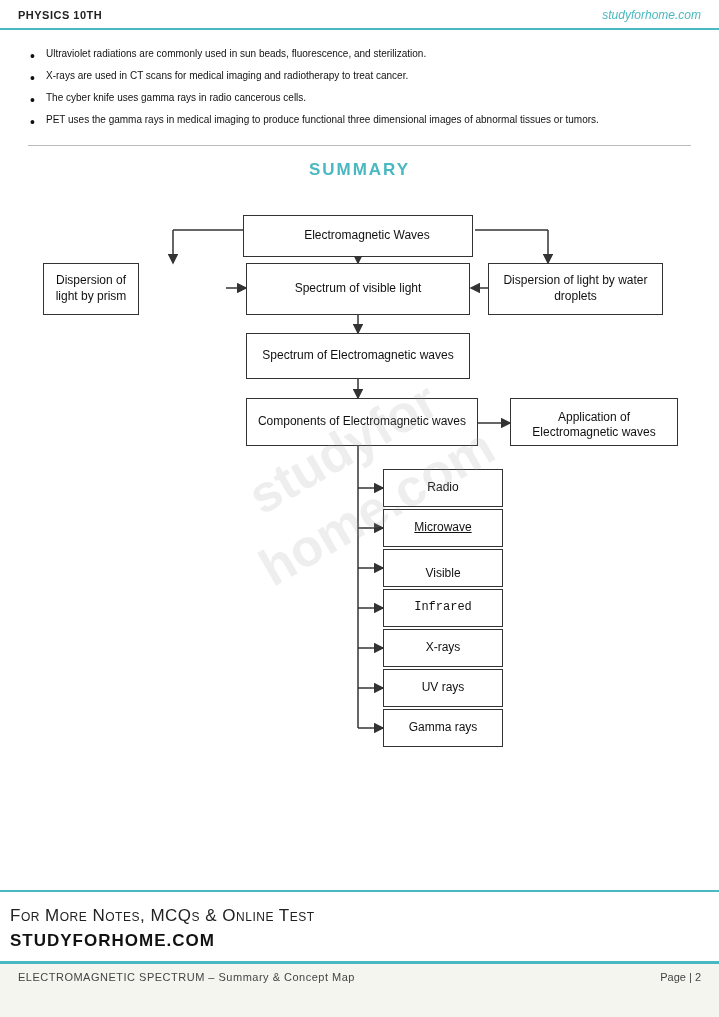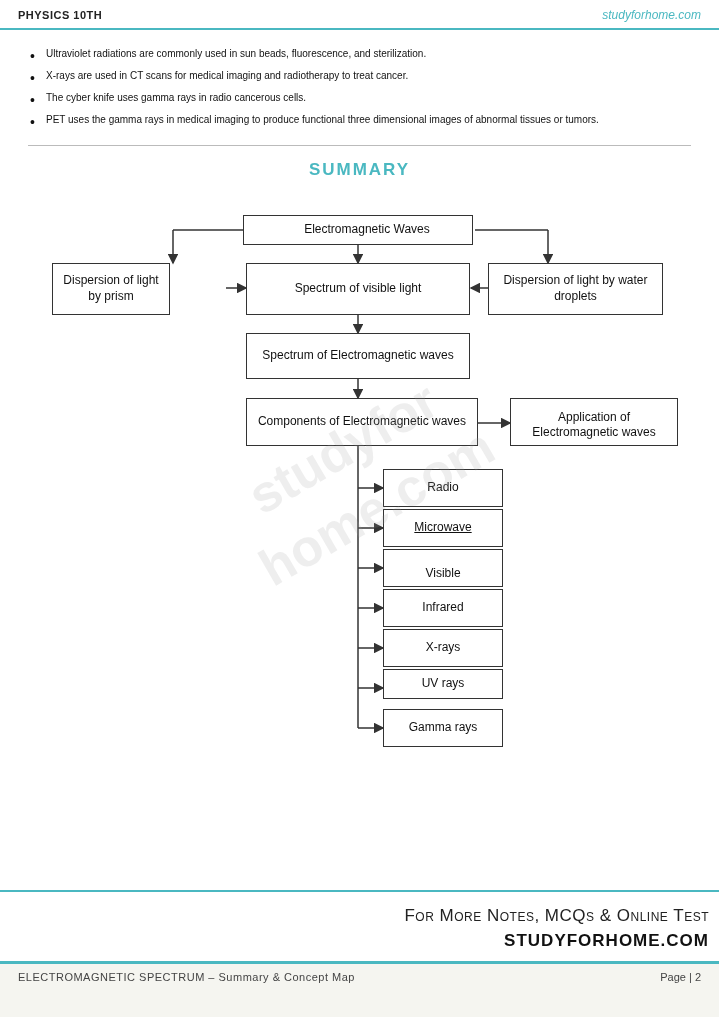--- a/index.html
+++ b/index.html
@@ -125,21 +125,21 @@
       pointer-events: none;
       z-index: 5;
       line-height: 1.3;
       text-align: center;
     }
 
     
     .footer-promo {
       border-top: 2px solid #4ab8c1;
       border-bottom: 2px solid #4ab8c1;
-      text-align: right;
+      text-align: left;
       padding: 14px 10px 10px 10px;
       margin: 0 0 0 0;
       background: #fff;
     }
     .footer-promo .promo-line1 {
       font-size: 17px;
       font-variant: small-caps;
       color: #222;
       margin-bottom: 5px;
       letter-spacing: 0.5px;
@@ -230,25 +230,25 @@
 
       <line x1="460" y1="90" x2="443" y2="90" stroke="#333" stroke-width="1.5" marker-end="url(#arrow)"></line>
 
       <defs>
         <marker id="arrow" markerWidth="7" markerHeight="7" refX="6" refY="3.5" orient="auto">
           <polygon points="0 0, 7 3.5, 0 7" fill="#333"></polygon>
         </marker>
       </defs>
     </svg>
 
-    <div class="box" style="left:215px; top:17px; width:230px; height:30px;padding-left:24px;">
+    <div class="box" style="left:215px; top:17px; width:230px; height:42px;padding-left:24px;">
       <span>Electromagnetic Waves</span>
     </div>
 
-    <div class="box" style="left:24px; top:65px; width:118px; height:52px;justify-content:flex-end;">
+    <div class="box" style="left:15px; top:65px; width:96px; height:52px;justify-content:flex-end;">
       <span>Dispersion of light by prism</span>
     </div>
 
     <div class="box" style="left:218px; top:65px; width:224px; height:52px;">
       <span>Spectrum of visible light</span>
     </div>
 
     <div class="box" style="left:460px; top:65px; width:175px; height:52px;">
       <span>Dispersion of light by water droplets</span>
     </div>
@@ -270,29 +270,29 @@
     </div>
 
     <div class="box" style="left:355px; top:311px; width:120px; height:38px;text-decoration:underline;">
       <span>Microwave</span>
     </div>
 
     <div class="box" style="left:355px; top:351px; width:120px; height:38px;align-items:flex-end;">
       <span>Visible</span>
     </div>
 
-    <div class="box" style="left:355px; top:391px; width:120px; height:38px;">
+    <div class="box" style="left:355px; top:391px; width:120px; height:38px;font-family:Liberation Mono, monospace;">
       <span>Infrared</span>
     </div>
 
     <div class="box" style="left:355px; top:431px; width:120px; height:38px;">
       <span>X-rays</span>
     </div>
 
-    <div class="box" style="left:355px; top:471px; width:120px; height:30px;">
+    <div class="box" style="left:355px; top:471px; width:120px; height:38px;">
       <span>UV rays</span>
     </div>
 
     <div class="box" style="left:355px; top:511px; width:120px; height:38px;">
       <span>Gamma rays</span>
     </div>
 
   </div>
 
 </div>

